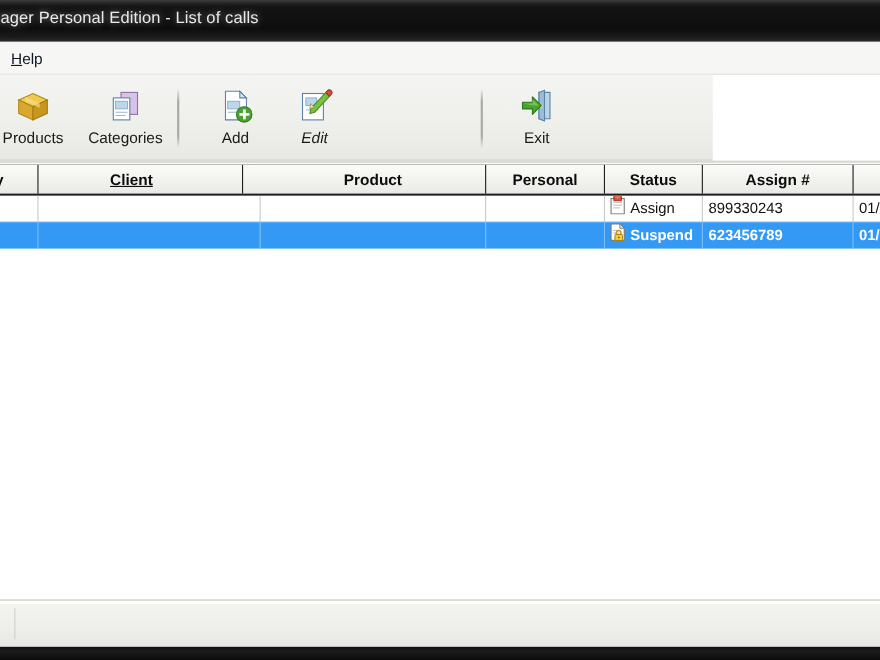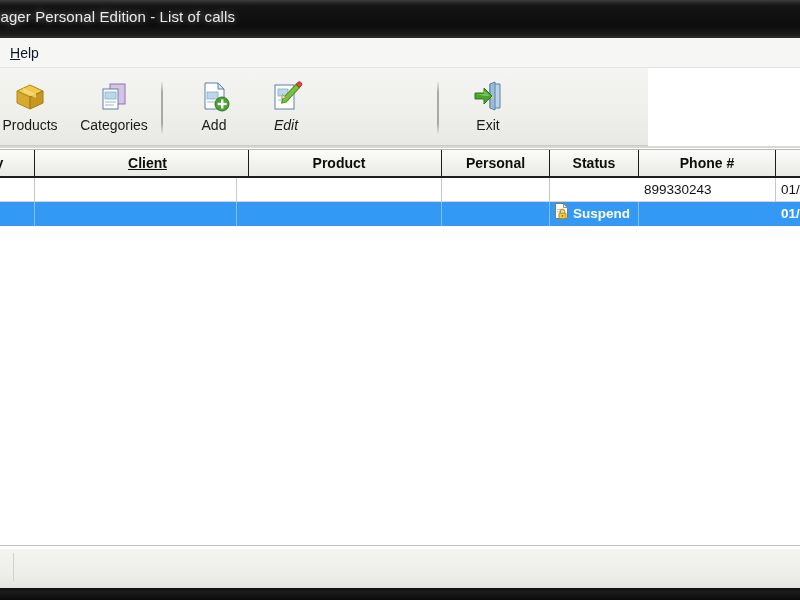--- a/index.html
+++ b/index.html
@@ -332,33 +332,46 @@
         </svg>
       </div>
       <div class="tool-label">Exit</div>
     </div>
   </div>
 
   <div id="grid-area">
 
     <div id="grid-header">
       <div class="hcell" style="left:-40px; width:75px;">ty</div>
-      <div class="hcell" style="left:47px;  width:202px;text-decoration:underline;">Client</div>
+      <div class="hcell" style="left:19px;  width:202px;text-decoration:underline;">Client</div>
       <div class="hcell" style="left:237px; width:205px;">Product</div>
       <div class="hcell" style="left:442px; width:108px;">Personal</div>
       <div class="hcell" style="left:550px; width:89px;">Status</div>
-      <div class="hcell" style="left:639px; width:137px;">Phone #</div>
+      <div class="hcell" style="left:639px; width:137px;">Assign #</div>
       <div class="hcell" style="left:776px; width:40px;"></div>
     </div>
 
     <div class="grid-row odd">
       <div class="dcell" style="left:-40px; width:75px;"></div>
       <div class="dcell" style="left:35px;  width:202px;"></div>
       <div class="dcell" style="left:237px; width:205px;"></div>
       <div class="dcell" style="left:442px; width:108px;"></div>
+      <div class="dcell status-cell" style="left:550px; width:89px;">
+        <span>
+          <svg width="15" height="17" viewBox="0 0 15 17">
+            <rect x="1.5" y="2.5" width="12" height="14" fill="#ffffff" stroke="#7a7a7a" stroke-width="1"></rect>
+            <rect x="3.5" y="5.5" width="8" height="1" fill="#c2c2c2"></rect>
+            <rect x="3.5" y="8" width="8" height="1" fill="#c2c2c2"></rect>
+            <rect x="3.5" y="10.5" width="6" height="1" fill="#c2c2c2"></rect>
+            <path d="M4 0.5 h7 v4 h-7 z" fill="#d94f3d" stroke="#9c2d20" stroke-width="0.8"></path>
+            <path d="M4 0.5 l3.5 2.4 l3.5 -2.4 z" fill="#ef7a66"></path>
+          </svg>
+        </span>
+        <span class="status-label">Assign</span>
+      </div>
       <div class="dcell" style="left:639px; width:137px;">899330243</div>
       <div class="dcell" style="left:776px; width:40px;">01/</div>
     </div>
 
     <div class="grid-row selected">
       <div class="dcell" style="left:-40px; width:75px;"></div>
       <div class="dcell" style="left:35px;  width:202px;"></div>
       <div class="dcell" style="left:237px; width:205px;"></div>
       <div class="dcell" style="left:442px; width:108px;"></div>
       <div class="dcell status-cell" style="left:550px; width:89px;">
@@ -370,20 +383,21 @@
             <rect x="3" y="9.4" width="6" height="1" fill="#c2c2c2"></rect>
             <g>
               <path d="M6.3 11.6 v-2 a2.1 2.1 0 0 1 4.2 0 v2" fill="none" stroke="#c79a14" stroke-width="1.4"></path>
               <rect x="5" y="11.2" width="7" height="5.4" rx="0.8" fill="#f4cf3f" stroke="#a8820e" stroke-width="0.9"></rect>
               <circle cx="8.5" cy="13.8" r="0.9" fill="#8a6a0a"></circle>
             </g>
           </svg>
         </span>
         <span class="status-label">Suspend</span>
       </div>
+      <div class="dcell" style="left:639px; width:137px;">623456789</div>
       <div class="dcell" style="left:776px; width:40px;">01/</div>
     </div>
 
     <div class="grid-filler"></div>
   </div>
 
   <div id="status-bar">
     <div id="status-panel-sep"></div>
     <div id="status-text"></div>
   </div>

